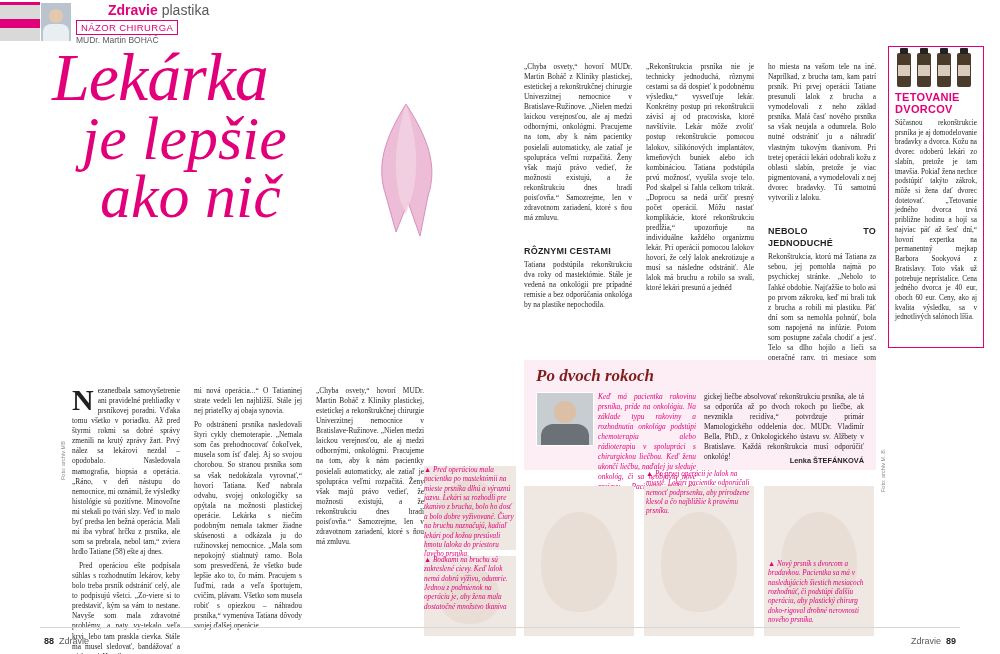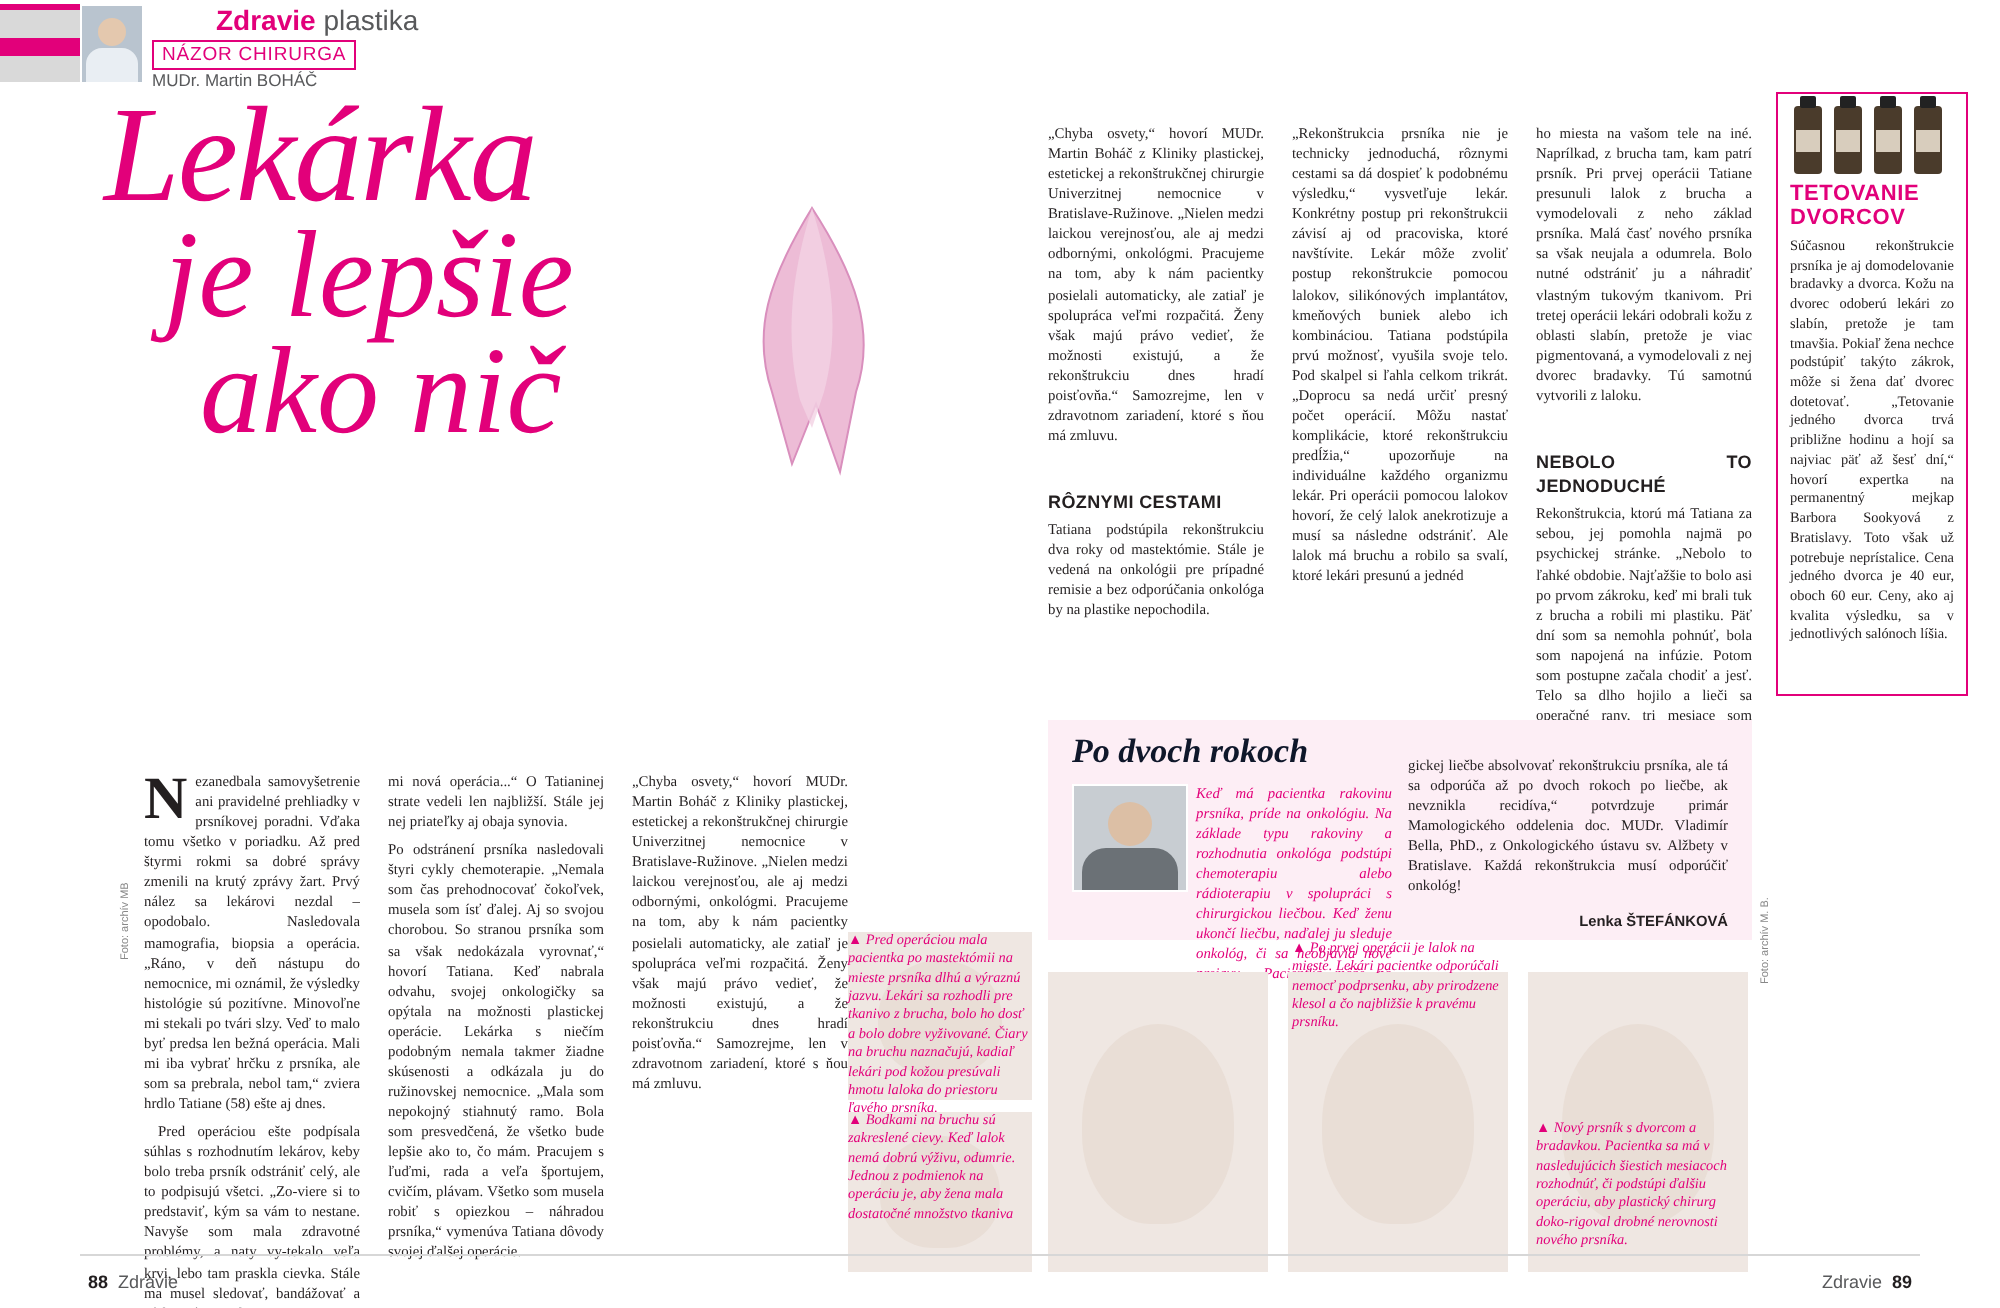--- a/index.html
+++ b/index.html
@@ -66,27 +66,27 @@
   .rc p{margin:0 0 4px 0;text-indent:7px;}
   .rc p.first{text-indent:0;}
   .rc1{left:524px;top:62px;width:108px;}
   .rc2{left:646px;top:62px;width:108px;}
   .rc3{left:768px;top:62px;width:108px;}
 
   
   .pinkbox{position:absolute;left:524px;top:360px;width:352px;height:110px;
      background:#fdeef5;}
   .pinkbox h3{margin:0;position:absolute;left:12px;top:6px;font-style:italic;
-     font-size:17px;color:#0f172a;font-family:"Liberation Serif",serif;}
+     font-size:17px;color:#7f1d1d;font-family:"Liberation Serif",serif;}
   .pb-photo{position:absolute;left:12px;top:32px;width:56px;height:52px;background:#c8cdd2;border:1px solid #fff;}
   .pb-photo .h{position:absolute;left:17px;top:8px;width:22px;height:22px;border-radius:50%;background:#dcbfa5;}
   .pb-photo .b{position:absolute;left:4px;top:31px;width:48px;height:21px;background:#6b7176;border-radius:12px 12px 0 0;}
   .pb-lead{position:absolute;left:74px;top:32px;width:98px;font-size:7.4px;line-height:1.35;
      color:#e2007a;font-style:italic;text-align:justify;}
-  .pb-txt{position:absolute;left:180px;top:18px;width:160px;font-size:7.4px;line-height:1.35;
+  .pb-txt{position:absolute;left:180px;top:32px;width:160px;font-size:7.4px;line-height:1.35;
      color:#231f20;text-align:justify;}
   .pb-sign{position:absolute;right:12px;top:96px;font-size:7.4px;font-weight:bold;color:#231f20;
      font-family:"Liberation Sans",sans-serif;}
 
   
   .tattoo{position:absolute;left:888px;top:46px;width:94px;height:300px;
       border:1px solid #e2007a;}
   .tattoo-head{position:absolute;left:0;top:0;width:94px;height:42px;background:#ffffff;}
   .bottles{position:absolute;left:4px;top:2px;width:86px;height:40px;}
   .bottle{position:absolute;top:4px;width:14px;height:34px;background:#4a3b2b;border-radius:2px;}

